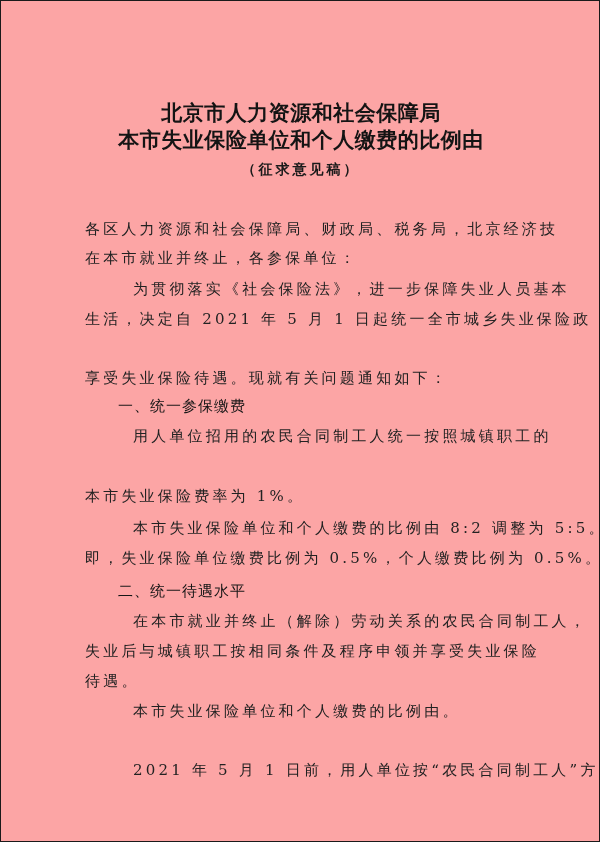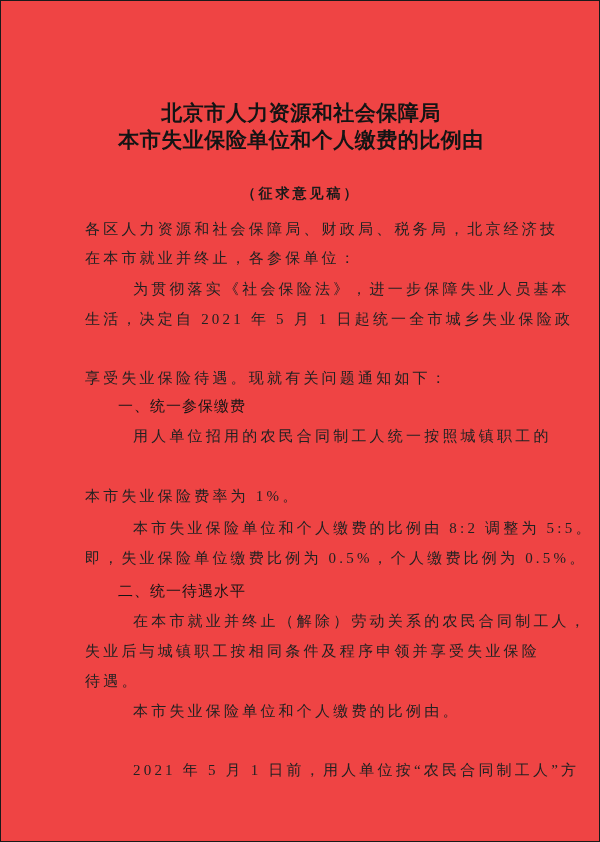--- a/index.html
+++ b/index.html
@@ -11,21 +11,21 @@
       width: 600px;
       height: 842px;
       overflow: hidden;
     }
     .page {
       position: relative;
       width: 600px;
       height: 842px;
       box-sizing: border-box;
       border: 1px solid #1a1a1a;
-      background: #ef4444;
+      background: #fca5a5;
       color: #1c1c1c;
       font-family: "DejaVu Serif", "Liberation Serif", serif;
     }
     .title {
       position: absolute;
       left: 0;
       width: 600px;
       text-align: center;
       font-family: "DejaVu Serif", "Liberation Serif", serif;
       font-weight: bold;
@@ -40,31 +40,29 @@
       position: absolute;
       top: 160px;
       left: 0;
       width: 600px;
       text-align: center;
       font-size: 14px;
       font-weight: bold;
       letter-spacing: 3px;
       color: #1a1a1a;
       white-space: nowrap;
-      margin-top: 24px;
     }
     .line {
       position: absolute;
       left: 84px;
       font-size: 15px;
       letter-spacing: 3.2px;
       color: #222;
       white-space: nowrap;
       line-height: 20px;
-      font-family: Liberation Serif, serif;
     }
     .line.indent { left: 132px; }
     .line.heading {
       left: 117px;
       font-family: "DejaVu Sans", "Liberation Sans", sans-serif;
       font-weight: normal;
       letter-spacing: 1px;
       color: #151515;
     }
   </style>

